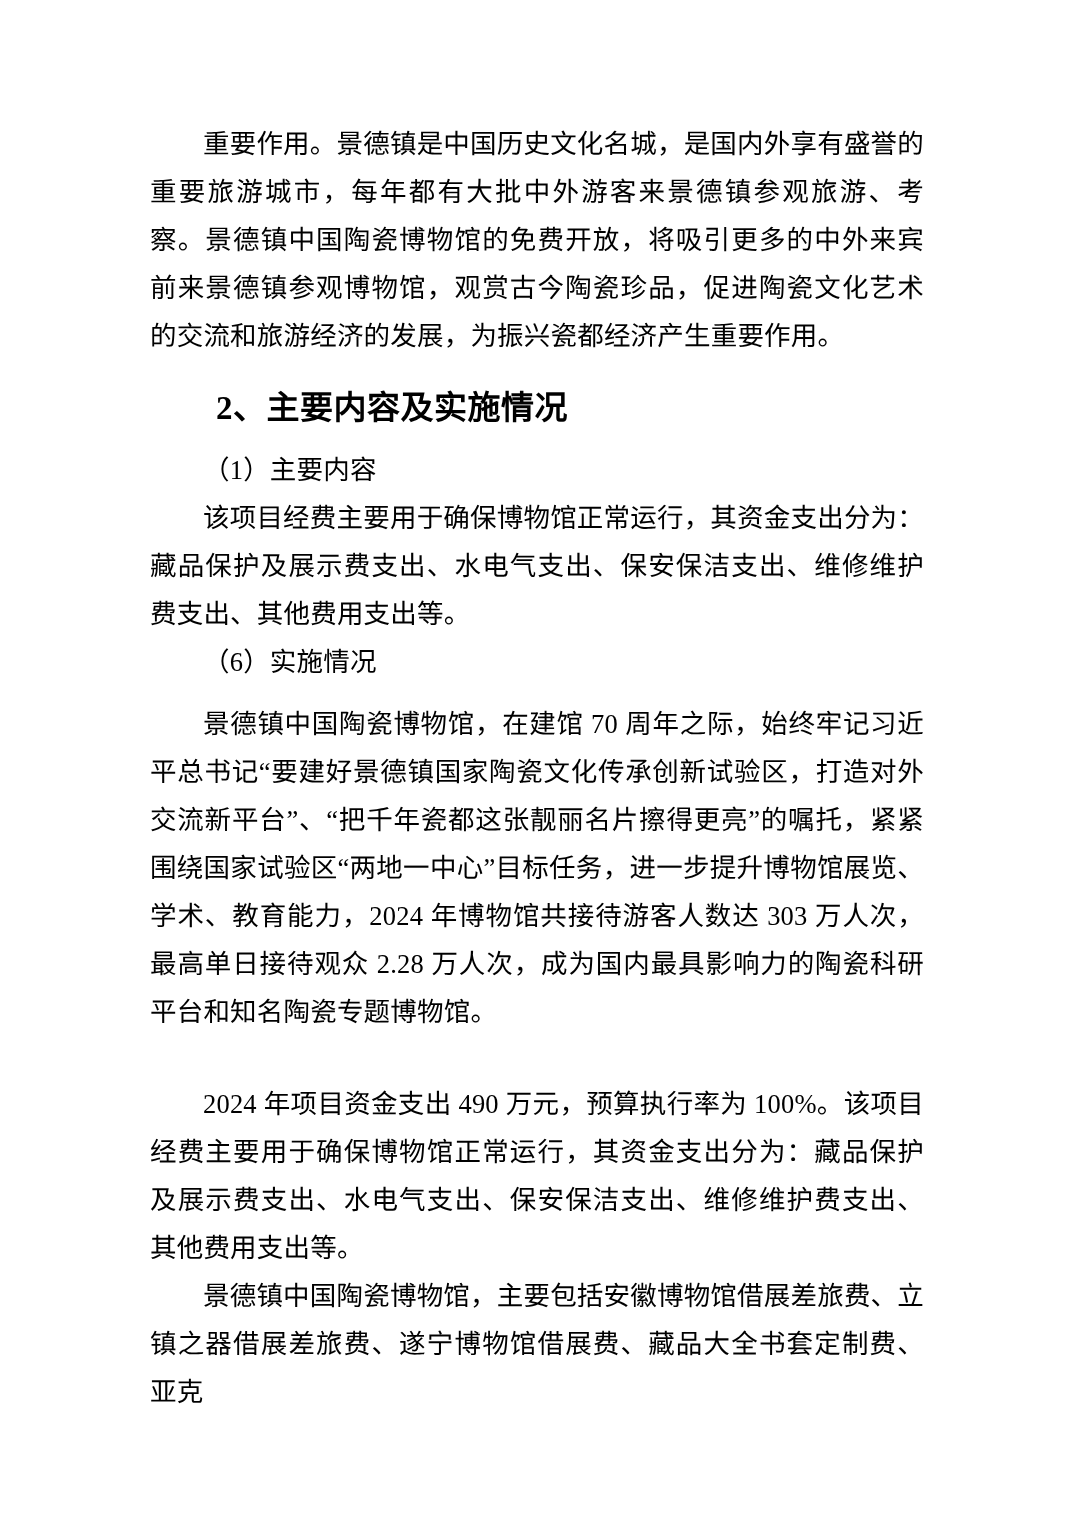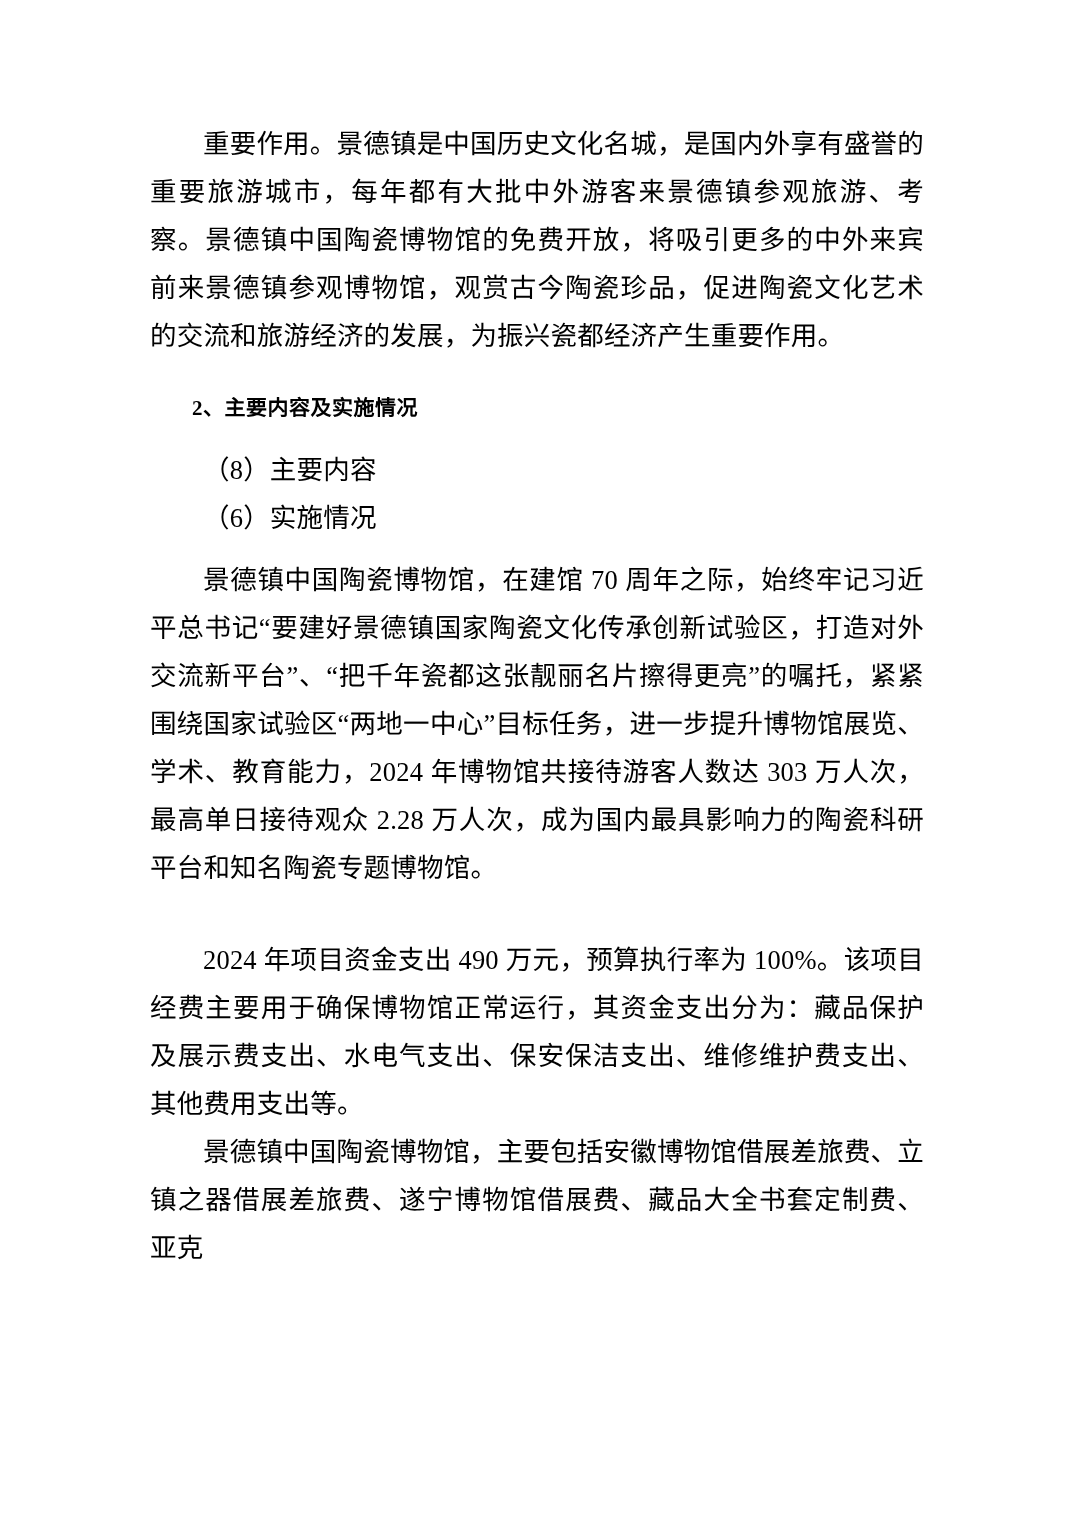--- a/index.html
+++ b/index.html
@@ -23,21 +23,21 @@
     line-height: 48px;
     text-align: justify;
     text-justify: inter-ideograph;
     letter-spacing: 0.2px;
     margin: 0;
   }
   .indent2 {
     text-indent: 2em;
   }
   .heading {
-    font-size: 21px;
+    font-size: 33px;
     line-height: 48px;
     font-weight: bold;
     margin: 0;
     text-indent: 2em;
     letter-spacing: 0.5px;
   }
   .gap-sm { height: 14px; }
   .gap-md { height: 24px; }
   .gap-lg { height: 30px; }
   .page-number {
@@ -57,22 +57,23 @@
 <div class="page">
 
   <p class="body-text indent2">重要作用。景德镇是中国历史文化名城，是国内外享有盛誉的重要旅游城市，每年都有大批中外游客来景德镇参观旅游、考察。景德镇中国陶瓷博物馆的免费开放，将吸引更多的中外来宾前来景德镇参观博物馆，观赏古今陶瓷珍品，促进陶瓷文化艺术的交流和旅游经济的发展，为振兴瓷都经济产生重要作用。</p>
 
   <div class="gap-md"></div>
 
   <p class="heading">2、主要内容及实施情况</p>
 
   <div class="gap-sm"></div>
 
-  <p class="body-text indent2">（8）主要内容</p>
+  <p class="body-text indent2">（1）主要内容</p>
 
+  <p class="body-text indent2">该项目经费主要用于确保博物馆正常运行，其资金支出分为：藏品保护及展示费支出、水电气支出、保安保洁支出、维修维护费支出、其他费用支出等。</p>
 
   <p class="body-text indent2">（6）实施情况</p>
 
   <div class="gap-sm"></div>
 
   <p class="body-text indent2">景德镇中国陶瓷博物馆，在建馆 70 周年之际，始终牢记习近平总书记“要建好景德镇国家陶瓷文化传承创新试验区，打造对外交流新平台”、“把千年瓷都这张靓丽名片擦得更亮”的嘱托，紧紧围绕国家试验区“两地一中心”目标任务，进一步提升博物馆展览、学术、教育能力，2024 年博物馆共接待游客人数达 303 万人次，最高单日接待观众 2.28 万人次，成为国内最具影响力的陶瓷科研平台和知名陶瓷专题博物馆。</p>
 
   <div class="gap-lg"></div>
 
 

